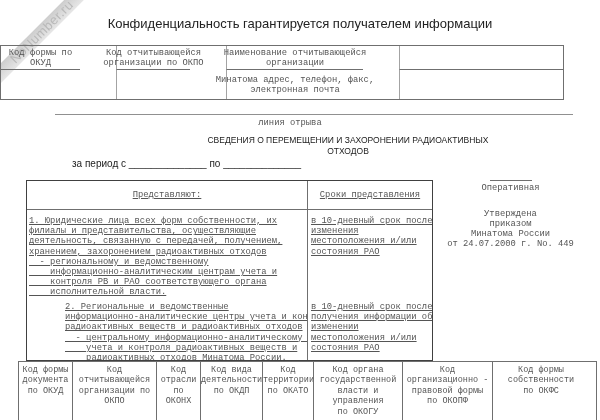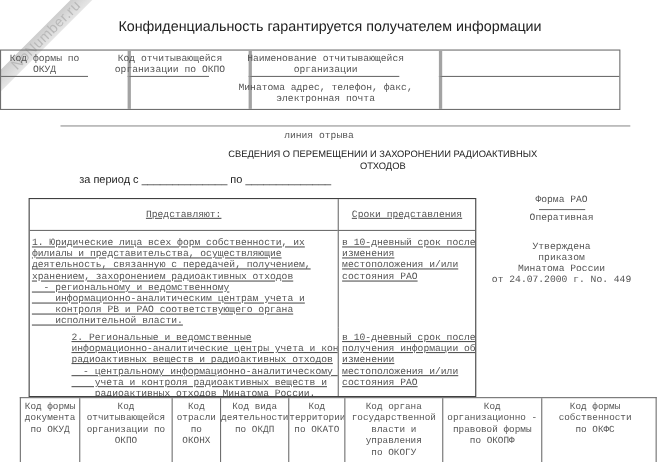--- a/index.html
+++ b/index.html
@@ -14,21 +14,21 @@
   .wm-text{position:absolute;left:-53px;top:25px;width:190px;height:14px;line-height:14px;
            text-align:center;transform:rotate(-45deg);
            font-family:"Liberation Sans",sans-serif;font-size:13px;color:#b9b9b9;letter-spacing:.5px;}
   
   .conf{top:16px;left:0;width:600px;text-align:center;font-size:13px;}
   
   .okud{left:0;top:45px;display:grid;grid-template-columns:79px 110px 173px 200px;
         grid-template-rows:24px 29px;border:1px solid #6f6f6f;}
   .okud .cell{display:flex;align-items:center;justify-content:center;text-align:center;
               white-space:pre;font-size:8.8px;line-height:10px;}
-  .okud .bl{border-left:3px solid #a3a3a3;margin-left:36px;}
+  .okud .bl{border-left:1px solid #a3a3a3;margin-left:36px;}
   .okud .bb{border-bottom:1px solid #6f6f6f;}
   
   .tear{top:114px;left:55px;width:518px;height:0;border-top:1px solid #909090;}
   .tearlbl{top:118px;left:230px;width:120px;text-align:center;font-size:8.8px;}
   
   .title1{top:135px;left:98px;width:500px;text-align:center;font-size:8.5px;line-height:11px;white-space:pre-line;}
   .period{top:158px;left:72px;width:500px;text-align:left;font-size:10px;}
   
   .forminfo{left:428px;top:177px;width:165px;text-align:center;font-size:8.8px;line-height:10px;}
   .forminfo .rule{width:42px;border-bottom:1px solid #6f6f6f;margin:3px auto 2px auto;height:0;}
@@ -77,21 +77,20 @@
   </div>
 
   <div class="abs tear"></div>
   <div class="abs tearlbl">линия отрыва</div>
 
   <div class="abs title1 sans">СВЕДЕНИЯ О ПЕРЕМЕЩЕНИИ И ЗАХОРОНЕНИИ РАДИОАКТИВНЫХ
 ОТХОДОВ</div>
   <div class="abs period sans">за период с ______________ по ______________</div>
 
   <div class="abs forminfo">
-    <div>Форма РАО</div>
     <div class="rule"></div>
     <div>Оперативная</div>
     <div class="approval">Утверждена
 приказом
 Минатома России
 от 24.07.2000 г. No. 449</div>
   </div>
 
   <div class="abs main">
     <div class="hcell">Представляют:</div>

